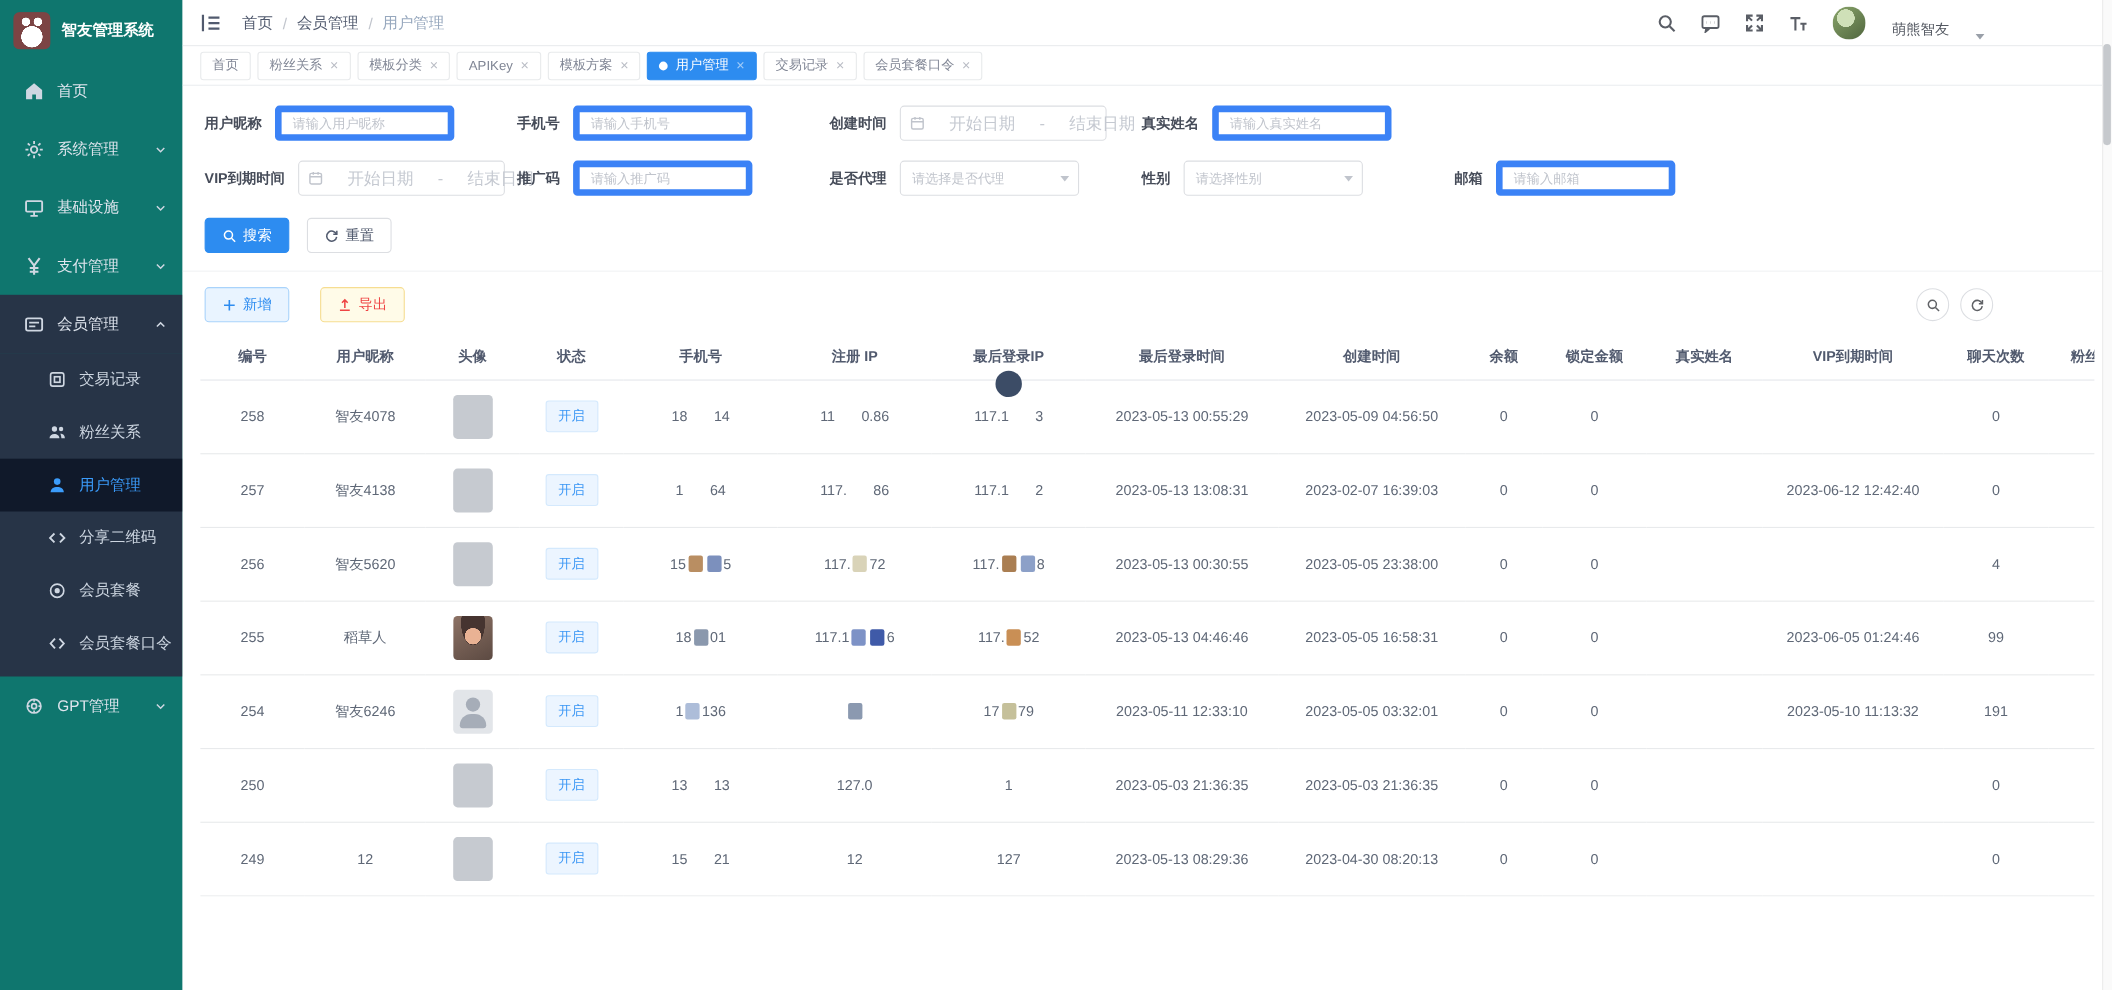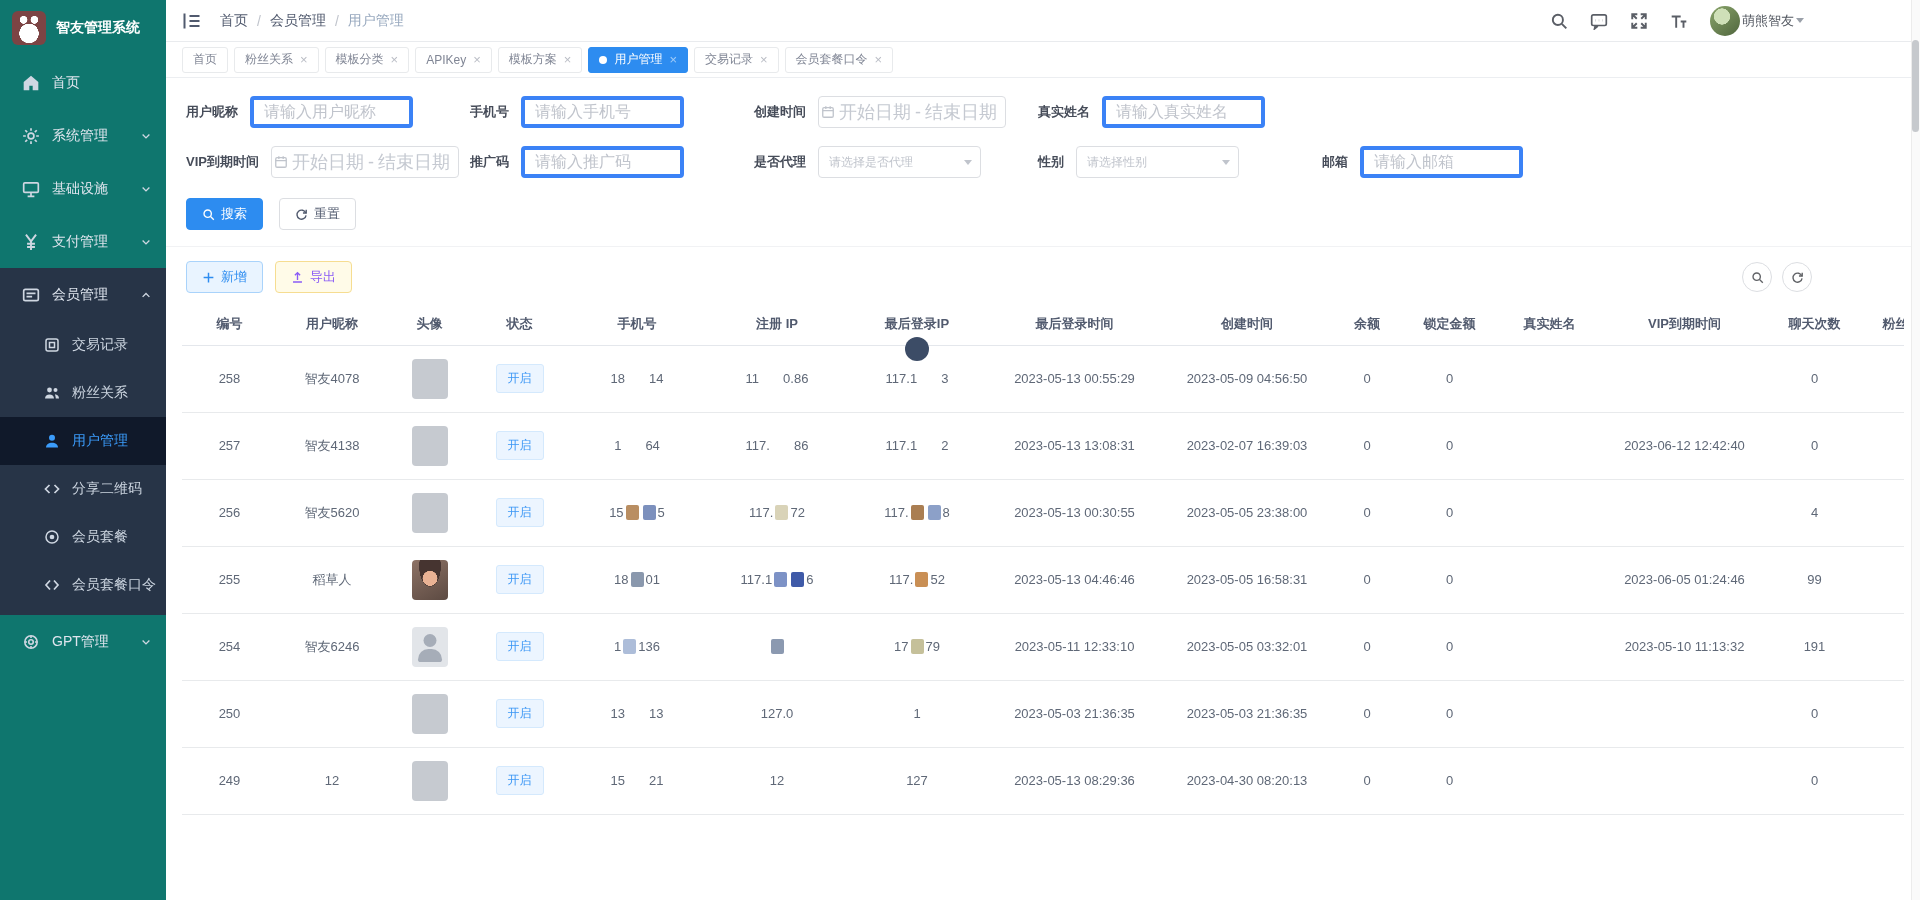--- a/index.html
+++ b/index.html
@@ -33,60 +33,60 @@
   
   .main { flex:1; display:flex; flex-direction:column; background:#fff; position:relative; overflow:hidden; }
 
   .navbar { height:42px; display:flex; align-items:center; padding:0 16px; border-bottom:1px solid #e9ebee; }
   .hamburger { width:20px; height:20px; color:#515a6e; cursor:pointer; margin-right:18px; }
   .breadcrumb { display:flex; align-items:center; gap:9px; font-size:14px; color:#515a6e; }
   .bc-sep { color:#c0c4cc; }
   .bc-item.last { color:#97a8be; }
   .nav-right { margin-left:auto; display:flex; align-items:center; gap:22px; padding-right:100px; }
   .nav-ic { width:18px; height:18px; color:#5a5e66; cursor:pointer; }
-  .user-chip { display:flex; align-items:center; gap:2px; cursor:pointer; }
+  .user-chip { display:flex; align-items:flex-end; gap:24px; cursor:pointer; }
   .user-avatar-img { width:30px; height:30px; border-radius:50%;
     background: radial-gradient(circle at 40% 35%, #cfe0b8 0 30%, transparent 31%), linear-gradient(140deg,#8aa56b,#50663e); }
   .user-name { font-size:13px; color:#525760; }
   .caret { width:0; height:0; border-left:4px solid transparent; border-right:4px solid transparent; border-top:5px solid #9aa0a9; }
 
   .tabs-bar { height:36px; display:flex; align-items:center; padding:0 16px; gap:6px; border-bottom:1px solid #eceef1; }
   .tab { height:26px; display:flex; align-items:center; padding:0 10px; border:1px solid #e8eaec; background:#fff;
     font-size:12px; color:#808695; border-radius:3px; cursor:pointer; white-space:nowrap; }
   .tab .x { margin-left:7px; font-size:13px; line-height:1; opacity:.55; cursor:pointer; }
   .tab.active { background:#2d8cf0; border-color:#2d8cf0; color:#fff; }
   .tab.active .dot { width:8px; height:8px; border-radius:50%; background:#fff; margin-right:7px; }
 
   .content { flex:1; overflow:hidden; }
   .filter-area { padding:18px 20px 0 20px; }
   .filter-row { display:flex; margin-bottom:18px; }
   .filter-item { display:flex; align-items:center; width:266px; margin-right:18px; }
   .filter-item:last-child { margin-right:0; }
   .f-label { font-size:13px; font-weight:bold; color:#464c59; margin-right:12px; white-space:nowrap; flex:none; }
-  .f-input { height:32px; width:163px; border:4px solid #3b82f6; border-radius:4px; padding:0 10px; font-size:16px;
+  .f-input { height:32px; width:163px; border:6px solid #3b82f6; border-radius:4px; padding:0 10px; font-size:12px;
     color:#515a6e; outline:none; font-family:inherit; }
   .f-input::placeholder { color:#c0c4cc; }
   .f-select { height:32px; width:163px; border:1px solid #dcdee2; border-radius:4px; padding:0 8px 0 10px;
     display:flex; align-items:center; font-size:12px; color:#c0c4cc; cursor:pointer; }
   .f-select .ph { flex:1; }
   .f-select .sel-caret { width:0;height:0;border-left:4px solid transparent;border-right:4px solid transparent;border-top:5px solid #c0c4cc; }
   .f-dates { height:32px; width:188px; border:1px solid #dcdee2; border-radius:4px; padding:0 8px;
-    display:flex; align-items:center; gap:4px; font-size:18px; color:#c5c9d1; cursor:pointer;justify-content:flex-end; }
+    display:flex; align-items:center; gap:22px; font-size:15px; color:#c5c9d1; cursor:pointer; }
   .f-dates .icon { width:14px; height:14px; color:#c0c4cc; flex:none; }
   .f-dates .dsep { color:#c5c9d1; }
   .f-dates span { white-space:nowrap; }
 
   .action-row { padding:2px 20px 16px 20px; display:flex; gap:16px; border-bottom:1px solid #f1f2f4; }
   .btn { height:32px; border-radius:4px; font-size:13px; display:inline-flex; align-items:center; gap:6px;
     padding:0 15px; cursor:pointer; border:1px solid transparent; font-family:inherit; }
   .btn .icon { width:13px; height:13px; }
   .btn-primary { background:#2d8cf0; color:#fff; border-color:#2d8cf0; }
   .btn-plain { background:#fff; color:#515a6e; border-color:#dcdee2; }
   .btn-add { background:#e9f4ff; color:#2d8cf0; border-color:#a9d3fb; }
-  .btn-export { background:#fffbe8; color:#8b5cf6; border-color:#f6dd91; }
+  .btn-export { background:#fffbe8; color:#ef4444; border-color:#f6dd91;margin-left:16px; }
 
   .toolbar { padding:14px 20px 10px 20px; display:flex; gap:12px; align-items:center; }
   .toolbar-right { margin-left:auto; display:flex; gap:10px; padding-right:88px; }
   .mini-btn { width:30px; height:30px; border-radius:50%; border:1px solid #dcdee2; background:#fff;
     display:flex; align-items:center; justify-content:center; color:#606266; cursor:pointer; }
   .mini-btn .icon { width:13px; height:13px; }
 
   .table-wrap { margin:0 16px; overflow:hidden; }
   table { border-collapse:collapse; table-layout:fixed; width:1760px; }
   th { height:42px; font-size:13px; color:#515a6e; font-weight:bold; text-align:center;

